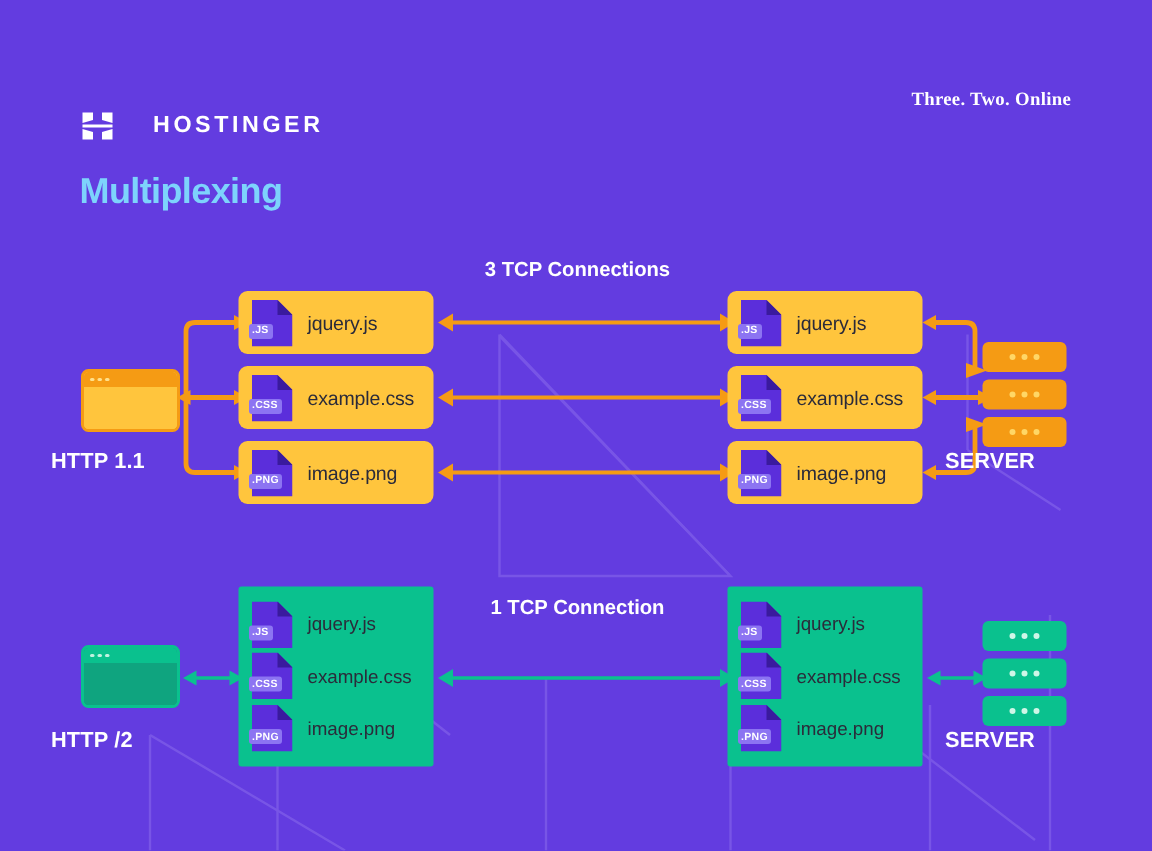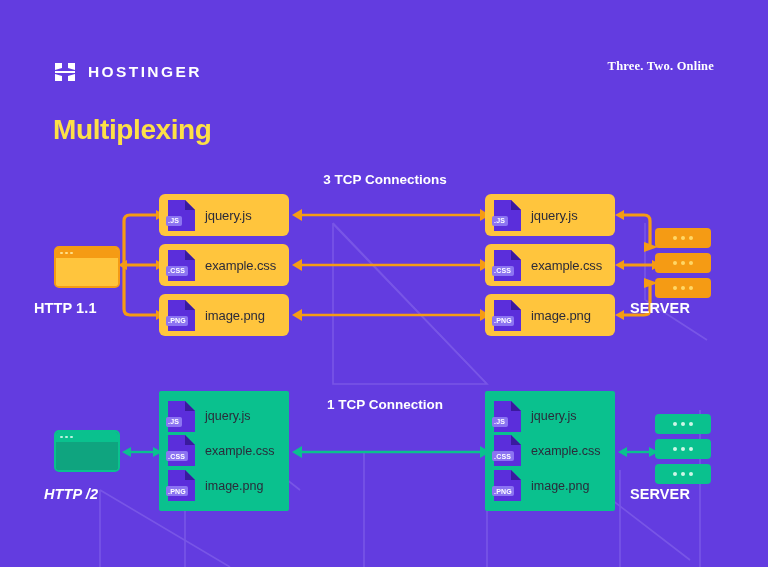--- a/index.html
+++ b/index.html
@@ -17,40 +17,40 @@
   #bg-deco {
     position: absolute; inset: 0;
     width: 768px; height: 567px;
     pointer-events: none;
   }
 
   
   #header { position: absolute; top: 0; left: 0; width: 768px; height: 100px; }
 
   #logo-lockup {
-    position: absolute; left: 53px; top: 60px;
-    display: flex; align-items: center; gap: 11px;
+    position: absolute; left: 53px; top: 72px;
+    display: flex; align-items: center; gap: 25px;
   }
   #logo-mark { width: 24px; height: 24px; position: relative; }
   #logo-mark svg { display: block; }
   #logo-word {
     color: #fff; font-size: 15.5px; font-weight: bold;
     letter-spacing: 2.4px;
   }
 
   #tagline {
     position: absolute; right: 54px; top: 59px;
     color: #fff; font-size: 12.5px; font-weight: bold;
     letter-spacing: .2px;
     font-family: Liberation Serif, serif;
   }
 
   #page-title {
     position: absolute; left: 53px; top: 114px;
-    color: #fde047; font-size: 28px; font-weight: bold;
+    color: #7dd3fc; font-size: 24px; font-weight: bold;
     letter-spacing: -.4px;
   }
 
   
   .abs { position: absolute; }
 
   .label-caption {
     color: #fff; font-size: 14.5px; font-weight: bold;
     letter-spacing: .1px; 
     white-space: nowrap;
@@ -330,21 +330,21 @@
   <div class="conn-label abs" style="left:258px; top:397px; width:254px;">1 TCP Connection</div>
 
   <div class="browser http2 abs" style="left:54px; top:430px;">
     <div class="titlebar">
       <span class="dot"></span>
       <span class="dot"></span>
       <span class="dot"></span>
     </div>
     <div class="screen"></div>
   </div>
-  <div class="label-caption abs" style="left:44px; top:486px; width:106px;font-style:italic;">HTTP /2</div>
+  <div class="label-caption abs" style="left:34px; top:486px; width:106px;">HTTP /2</div>
 
   <svg class="abs" style="left:122px; top:444px;" width="40" height="16" viewBox="0 0 40 16" xmlns="http://www.w3.org/2000/svg">
     <line x1="8" y1="8" x2="32" y2="8" stroke="#0AC18E" stroke-width="2.4"></line>
     <polygon points="0,8 9,3 9,13" fill="#0AC18E"></polygon>
     <polygon points="40,8 31,3 31,13" fill="#0AC18E"></polygon>
   </svg>
 
   <div class="file-group abs" style="left:159px; top:391px;">
     <div class="file-row">
       <span class="file-icon">

